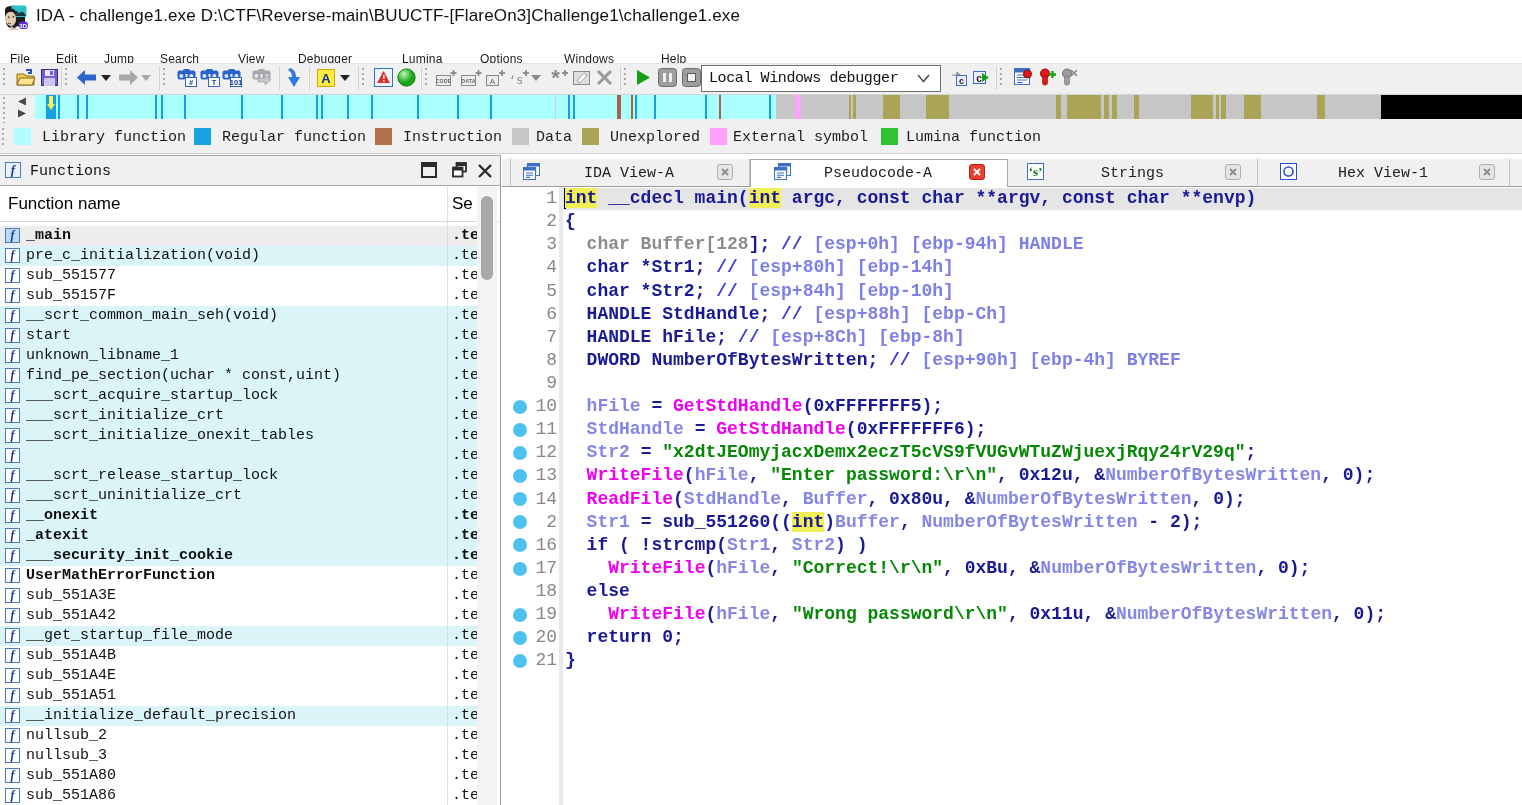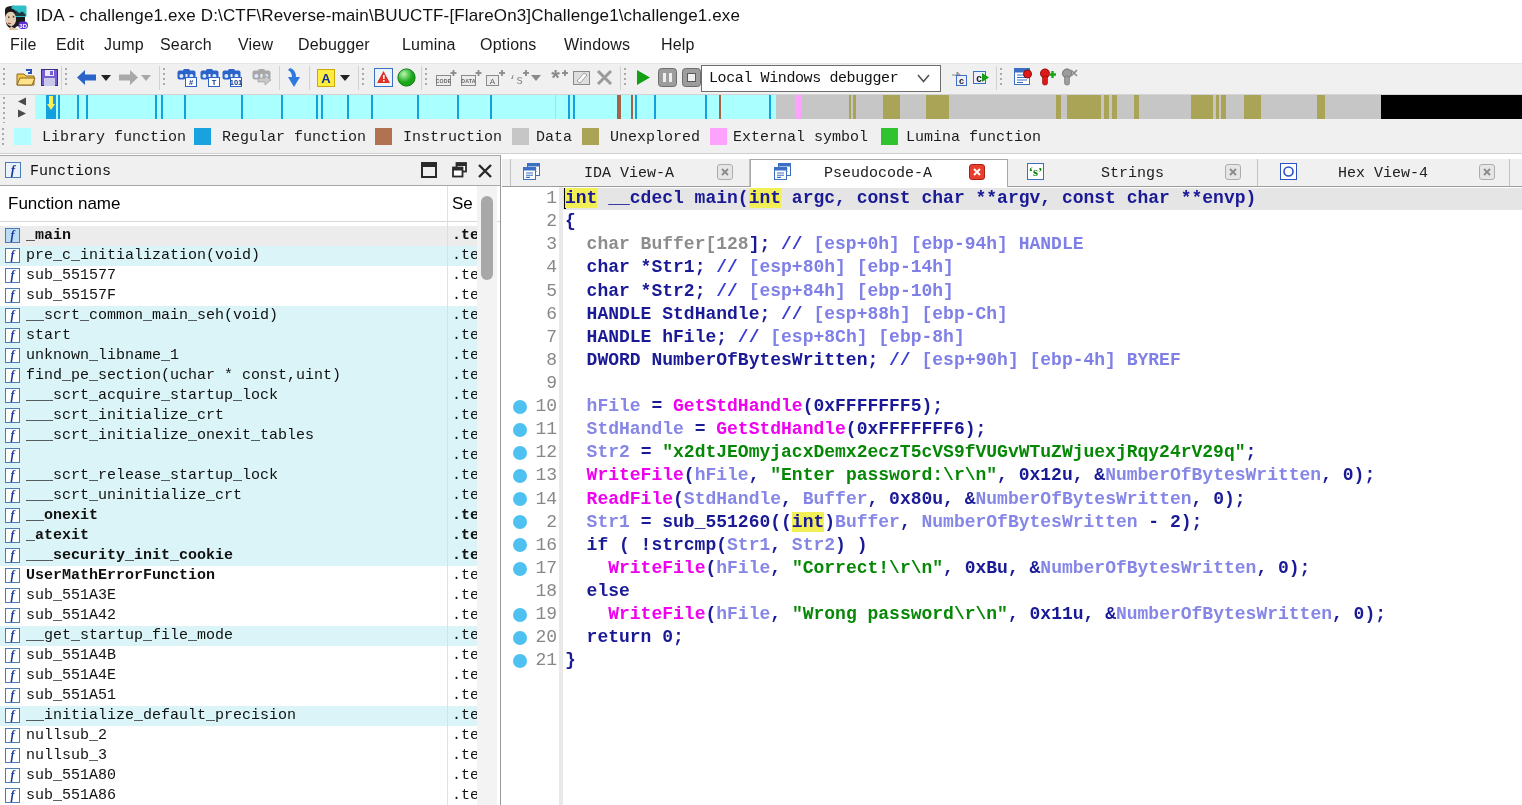--- a/index.html
+++ b/index.html
@@ -1,17 +1,17 @@
 <!DOCTYPE html>
 <html><head><meta charset="utf-8"><style>
 * {margin:0;padding:0;box-sizing:border-box}
 html,body {width:1522px;height:805px;background:#fff;overflow:hidden;position:relative;
   font-family:"Liberation Sans",sans-serif}
 .abs {position:absolute}
-.mitem {top:36px;font-size:16px;color:#1a1a1a;letter-spacing:0.2px}
+.mitem {top:52px;font-size:12px;color:#1a1a1a;letter-spacing:0.2px}
 .hdl {width:2px;height:20px;background-image:repeating-linear-gradient(#aaa 0 2px,transparent 2px 5px)}
 .tri {width:0;height:0;border-left:5px solid transparent;border-right:5px solid transparent;border-top:6px solid #222}
 .legtxt {font:15px "Liberation Mono",monospace;color:#1c1c1c}
 .ficon {position:absolute;left:5px;top:2px;width:15px;height:15px;border:1px solid #4a7ab8;
   font:italic bold 12px "Liberation Serif",serif;color:#1a3a9a;text-align:center;line-height:13px}
 .fname {position:absolute;left:26px;top:1px;font:15px "Liberation Mono",monospace;color:#111}
 .fseg {position:absolute;left:452px;top:1px;font:15px "Liberation Mono",monospace;color:#111}
 .tabtxt {font:15px "Liberation Mono",monospace;color:#202020}
 .lnum {font:18px/23.1px "Liberation Mono",monospace;color:#878787;text-align:right}
 .codeln {font:700 18px/23.1px "Liberation Mono",monospace;white-space:pre}
@@ -511,21 +511,21 @@
   </svg>
 <div class="abs tabtxt" style="left:1101px;top:165px">Strings</div>
 <div class="abs" style="left:1225px;top:164px;width:16px;height:16px;background:#e6e6e6;border:1px solid #adadad;border-radius:3px">
 <svg width="14" height="14" viewBox="0 0 14 14">
       <path d="M4 4 L10 10 M10 4 L4 10" stroke="#8a8a8a" stroke-width="1.8"></path>
     </svg></div>
 <svg class="abs" style="left:1280px;top:163px" width="17" height="17" viewBox="0 0 17 17">
 <rect x="0.5" y="0.5" width="16" height="16" fill="#fff" stroke="#2a50c8"></rect>
 <circle cx="8.5" cy="8.5" r="4.5" fill="none" stroke="#2a50c8" stroke-width="1.6"></circle>
   </svg>
-<div class="abs tabtxt" style="left:1338px;top:165px">Hex View-4</div>
+<div class="abs tabtxt" style="left:1338px;top:165px">Hex View-1</div>
 <div class="abs" style="left:1479px;top:164px;width:16px;height:16px;background:#e6e6e6;border:1px solid #adadad;border-radius:3px">
 <svg width="14" height="14" viewBox="0 0 14 14">
       <path d="M4 4 L10 10 M10 4 L4 10" stroke="#8a8a8a" stroke-width="1.8"></path>
     </svg></div>
 
 <div class="abs" style="left:559px;top:187px;width:4px;height:618px;background:#e9e9e9"></div>
 <div class="abs" style="left:563px;top:187.5px;width:959px;height:22px;background:#e5e5e5"></div>
 <div class="abs" style="left:563.5px;top:188.0px;width:2px;height:21px;background:#000"></div>
 <div class="abs lnum" style="left:509px;top:187.0px;width:48px;">1</div>
 <div class="abs codeln" style="left:565px;top:187.0px;"><span class="k" style="background:#f2ee55">int</span><span class="k"> __cdecl main(</span><span class="k" style="background:#f2ee55">int</span><span class="k"> argc, const char **argv, const char **envp)</span></div>

